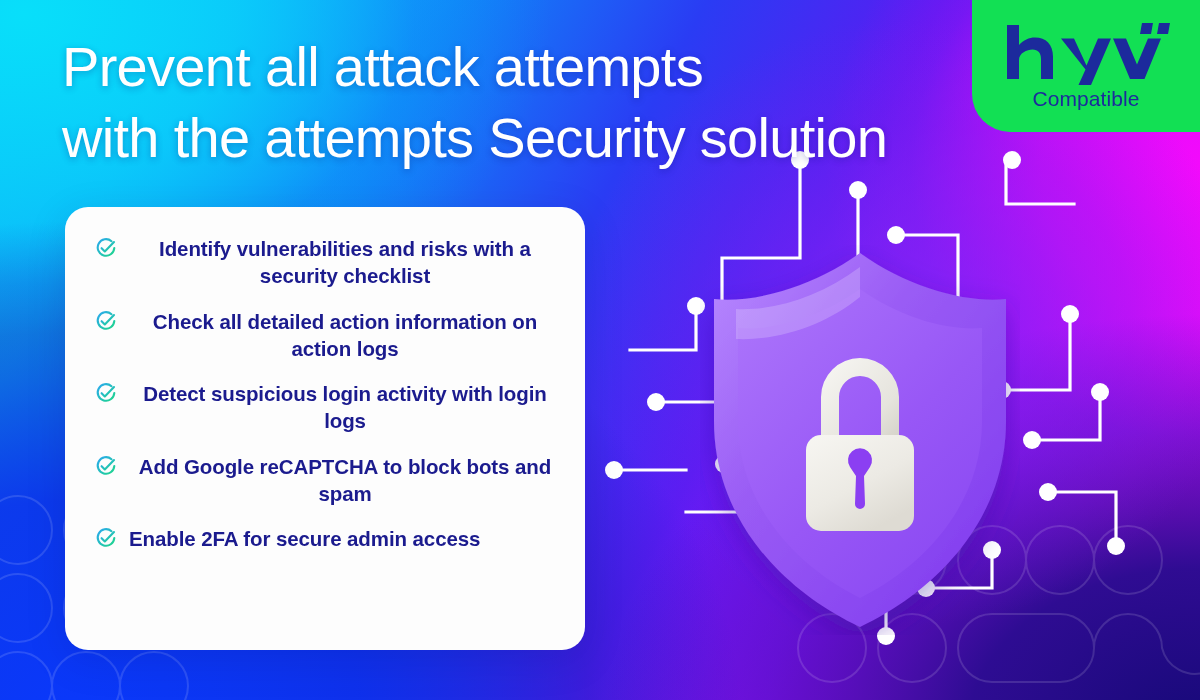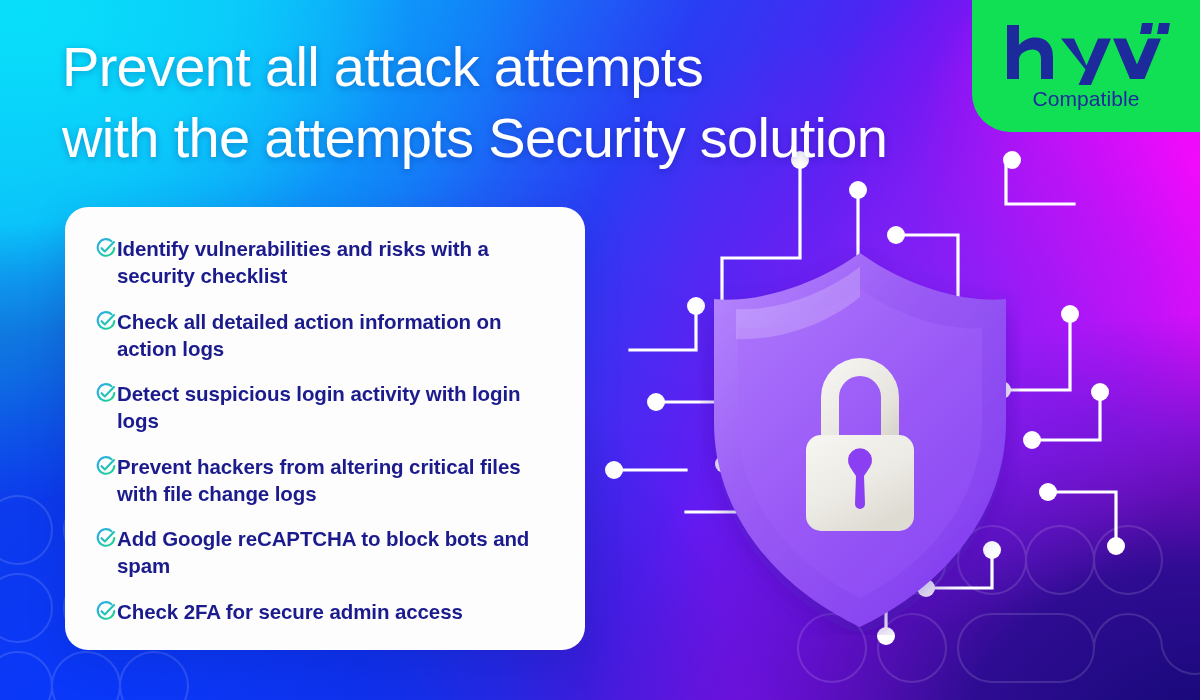--- a/index.html
+++ b/index.html
@@ -107,21 +107,23 @@
     width:520px; height:443px;
     background:#fdfdfd;
     border-radius:23px;
     padding:28px 24px 20px 30px;
     box-shadow:0 10px 40px rgba(10,15,90,.13);
   }
   .list { list-style:none; }
   .list-item {
     display:flex;
     align-items:flex-start;
+    gap:12px;
     margin-bottom:18px;
+    text-align:center;
   }
   .list-item:last-child { margin-bottom:0; }
   .check-icon { flex:0 0 auto; margin-top:2px; }
   .item-text {
     color:#1b1b8e;
     font-size:20.5px;
     font-weight:bold;
     line-height:1.33;
     letter-spacing:-0.1px;
   }
@@ -317,33 +319,20 @@
             <stop offset="0%" stop-color="#2aa8f0"></stop>
                 <stop offset="100%" stop-color="#1ed68a"></stop>
           </linearGradient>
             </defs>
           <path d="M16.5 4.2A8.3 8.3 0 1 0 19.3 11" fill="none" stroke="url(#ck1)" stroke-width="2.1" stroke-linecap="round"></path>
           <path d="M6.6 11.2 l3.2 3.2 L19 5" fill="none" stroke="url(#ck1)" stroke-width="2.1" stroke-linecap="round" stroke-linejoin="round"></path>
         </svg>
         <span class="item-text">Detect suspicious login activity with login logs</span>
       </li>
 
-      <li class="list-item">
-        <svg class="check-icon" width="22" height="22" viewBox="0 0 22 22">
-          <defs>
-              <linearGradient id="ck3" x1="0" y1="0" x2="1" y2="1">
-            <stop offset="0%" stop-color="#2aa8f0"></stop>
-                <stop offset="100%" stop-color="#1ed68a"></stop>
-          </linearGradient>
-            </defs>
-          <path d="M16.5 4.2A8.3 8.3 0 1 0 19.3 11" fill="none" stroke="url(#ck3)" stroke-width="2.1" stroke-linecap="round"></path>
-          <path d="M6.6 11.2 l3.2 3.2 L19 5" fill="none" stroke="url(#ck3)" stroke-width="2.1" stroke-linecap="round" stroke-linejoin="round"></path>
-        </svg>
-        <span class="item-text">Prevent hackers from altering critical files with file change logs</span>
-      </li>
 
       <li class="list-item">
         <svg class="check-icon" width="22" height="22" viewBox="0 0 22 22">
           <defs>
               <linearGradient id="ck4" x1="0" y1="0" x2="1" y2="1">
             <stop offset="0%" stop-color="#2aa8f0"></stop>
                 <stop offset="100%" stop-color="#1ed68a"></stop>
           </linearGradient>
             </defs>
           <path d="M16.5 4.2A8.3 8.3 0 1 0 19.3 11" fill="none" stroke="url(#ck4)" stroke-width="2.1" stroke-linecap="round"></path>
@@ -356,19 +345,19 @@
         <svg class="check-icon" width="22" height="22" viewBox="0 0 22 22">
           <defs>
               <linearGradient id="ck5" x1="0" y1="0" x2="1" y2="1">
             <stop offset="0%" stop-color="#2aa8f0"></stop>
                 <stop offset="100%" stop-color="#1ed68a"></stop>
           </linearGradient>
             </defs>
           <path d="M16.5 4.2A8.3 8.3 0 1 0 19.3 11" fill="none" stroke="url(#ck5)" stroke-width="2.1" stroke-linecap="round"></path>
           <path d="M6.6 11.2 l3.2 3.2 L19 5" fill="none" stroke="url(#ck5)" stroke-width="2.1" stroke-linecap="round" stroke-linejoin="round"></path>
         </svg>
-        <span class="item-text">Check 2FA for secure admin access</span>
+        <span class="item-text">Enable 2FA for secure admin access</span>
       </li>
 
     </ul>
   </div>
 
 </div>
 
 </body></html>

